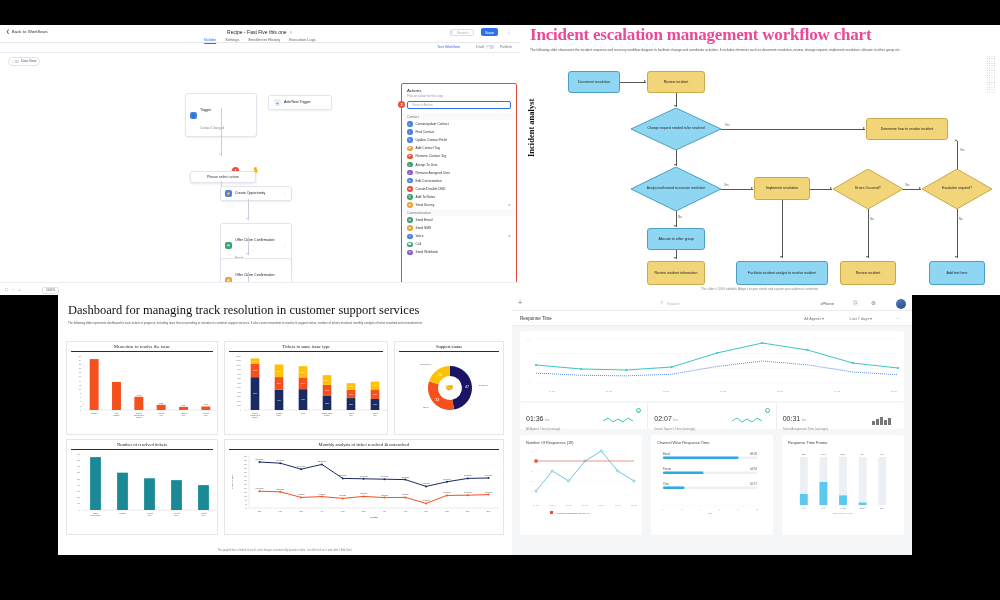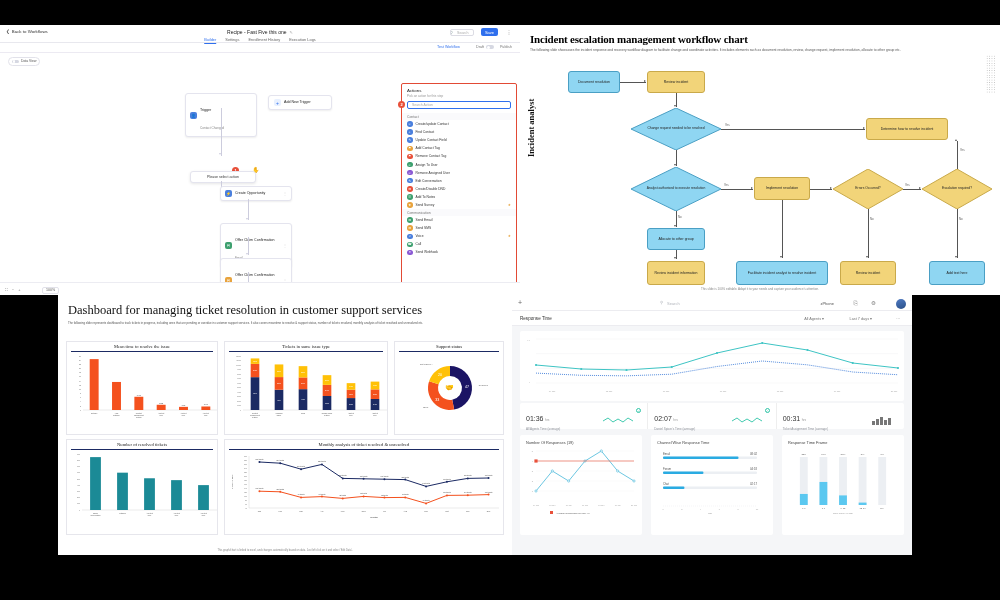--- a/index.html
+++ b/index.html
@@ -59,21 +59,21 @@
   .grpLbl{font-size:3.4px;color:#777;padding:2px 5px 1px;background:#fafafc;}
   .actItem{display:flex;align-items:center;gap:3px;padding:1.3px 5px;font-size:3.3px;color:#333;}
   .aIc{width:5.5px;height:5.5px;border-radius:50%;display:flex;align-items:center;justify-content:center;font-size:3.2px;color:#fff;flex:0 0 auto;}
   .starI{margin-left:auto;color:#e8a33d;font-size:3.6px;}
   .wfFooter{position:absolute;left:0;bottom:0;width:100%;height:13px;border-top:1px solid #ececf2;background:#fff;}
   .fLeft{position:absolute;left:5px;top:3.5px;display:flex;gap:4px;font-size:4px;color:#777;align-items:center;}
   .fZoom{position:absolute;left:42px;top:3.8px;font-size:3.6px;color:#555;border:1px solid #e2e2ea;border-radius:2px;padding:0.5px 3px;}
 
   
   #panelB { left:520px; top:25px; width:480px; height:270px; background:#fff; }
-  .bTitle{font-size:11px;font-weight:bold;font-family:"Liberation Serif", serif;color:#000000;padding:8px 0 0 10px;letter-spacing:-0.2px;}
+  .bTitle{font-size:17px;font-weight:bold;font-family:"Liberation Serif", serif;color:#ec4899;padding:0 0 0 10px;letter-spacing:-0.2px;}
   .bDesc{font-size:3.3px;color:#555;padding:3px 60px 0 10px;line-height:1.45;}
   .swatch{position:absolute;right:4px;top:30px;width:10px;height:38px;
     background-image:radial-gradient(#bbb 0.7px, transparent 0.7px);background-size:2.4px 2.4px;}
   .fcWrap{position:absolute;left:0;top:40px;width:100%;height:215px;}
   .vlabel{position:absolute;left:6px;top:92px;transform:rotate(-90deg);transform-origin:left top;
     font-size:8.5px;font-weight:bold;font-family:"Liberation Serif",serif;color:#111;white-space:nowrap;}
   .fbox{position:absolute;border:1px solid #9a8f55;border-radius:3px;display:flex;align-items:center;justify-content:center;
     text-align:center;font-size:3.5px;color:#222;line-height:1.25;padding:1px;}
   .fblue{background:#8fd6f2;border-color:#4a9fc4;}
   .fyel{background:#f2d479;border-color:#c9a94a;}
@@ -422,21 +422,21 @@
     <div class="arw arwD" style="left:435.3px; top:191px;"></div>
     <div class="fbox fblue" style="left:409px; top:196px; width:56px; height:24px;">
       <span>Add text here</span>
       </div>
   </div>
 
   <div class="bFoot">This slide is 100% editable. Adapt it to your needs and capture your audience's attention.</div>
 </div>
 
 <div class="panel" id="panelC">
-  <div class="cTitle">Dashboard for managing ticket resolution in customer support services</div>
+  <div class="cTitle">Dashboard for managing track resolution in customer support services</div>
   <div class="cDesc">The following slide represents dashboard to track tickets in progress, including ones that are pending or overdue in customer support services. It also covers meantime to resolve &amp; support status, number of tickets resolved, monthly analysis of ticket resolved and unresolved etc.</div>
 
   <div class="card" style="left:8px; top:46px; width:152px; height:94px;">
     <div class="cardT">Mean time to resolve the issue</div>
     <div class="cardRule"></div>
     <svg id="c0" width="152" height="78">
         <text x="14" y="58.7" font-size="1.9" fill="#777" text-anchor="end" font-family="&quot;Liberation Sans&quot;, sans-serif">0</text>
         <text x="14" y="54.54615384615385" font-size="1.9" fill="#777" text-anchor="end" font-family="&quot;Liberation Sans&quot;, sans-serif">2</text>
         <text x="14" y="50.392307692307696" font-size="1.9" fill="#777" text-anchor="end" font-family="&quot;Liberation Sans&quot;, sans-serif">4</text>
         <text x="14" y="46.23846153846154" font-size="1.9" fill="#777" text-anchor="end" font-family="&quot;Liberation Sans&quot;, sans-serif">6</text>

